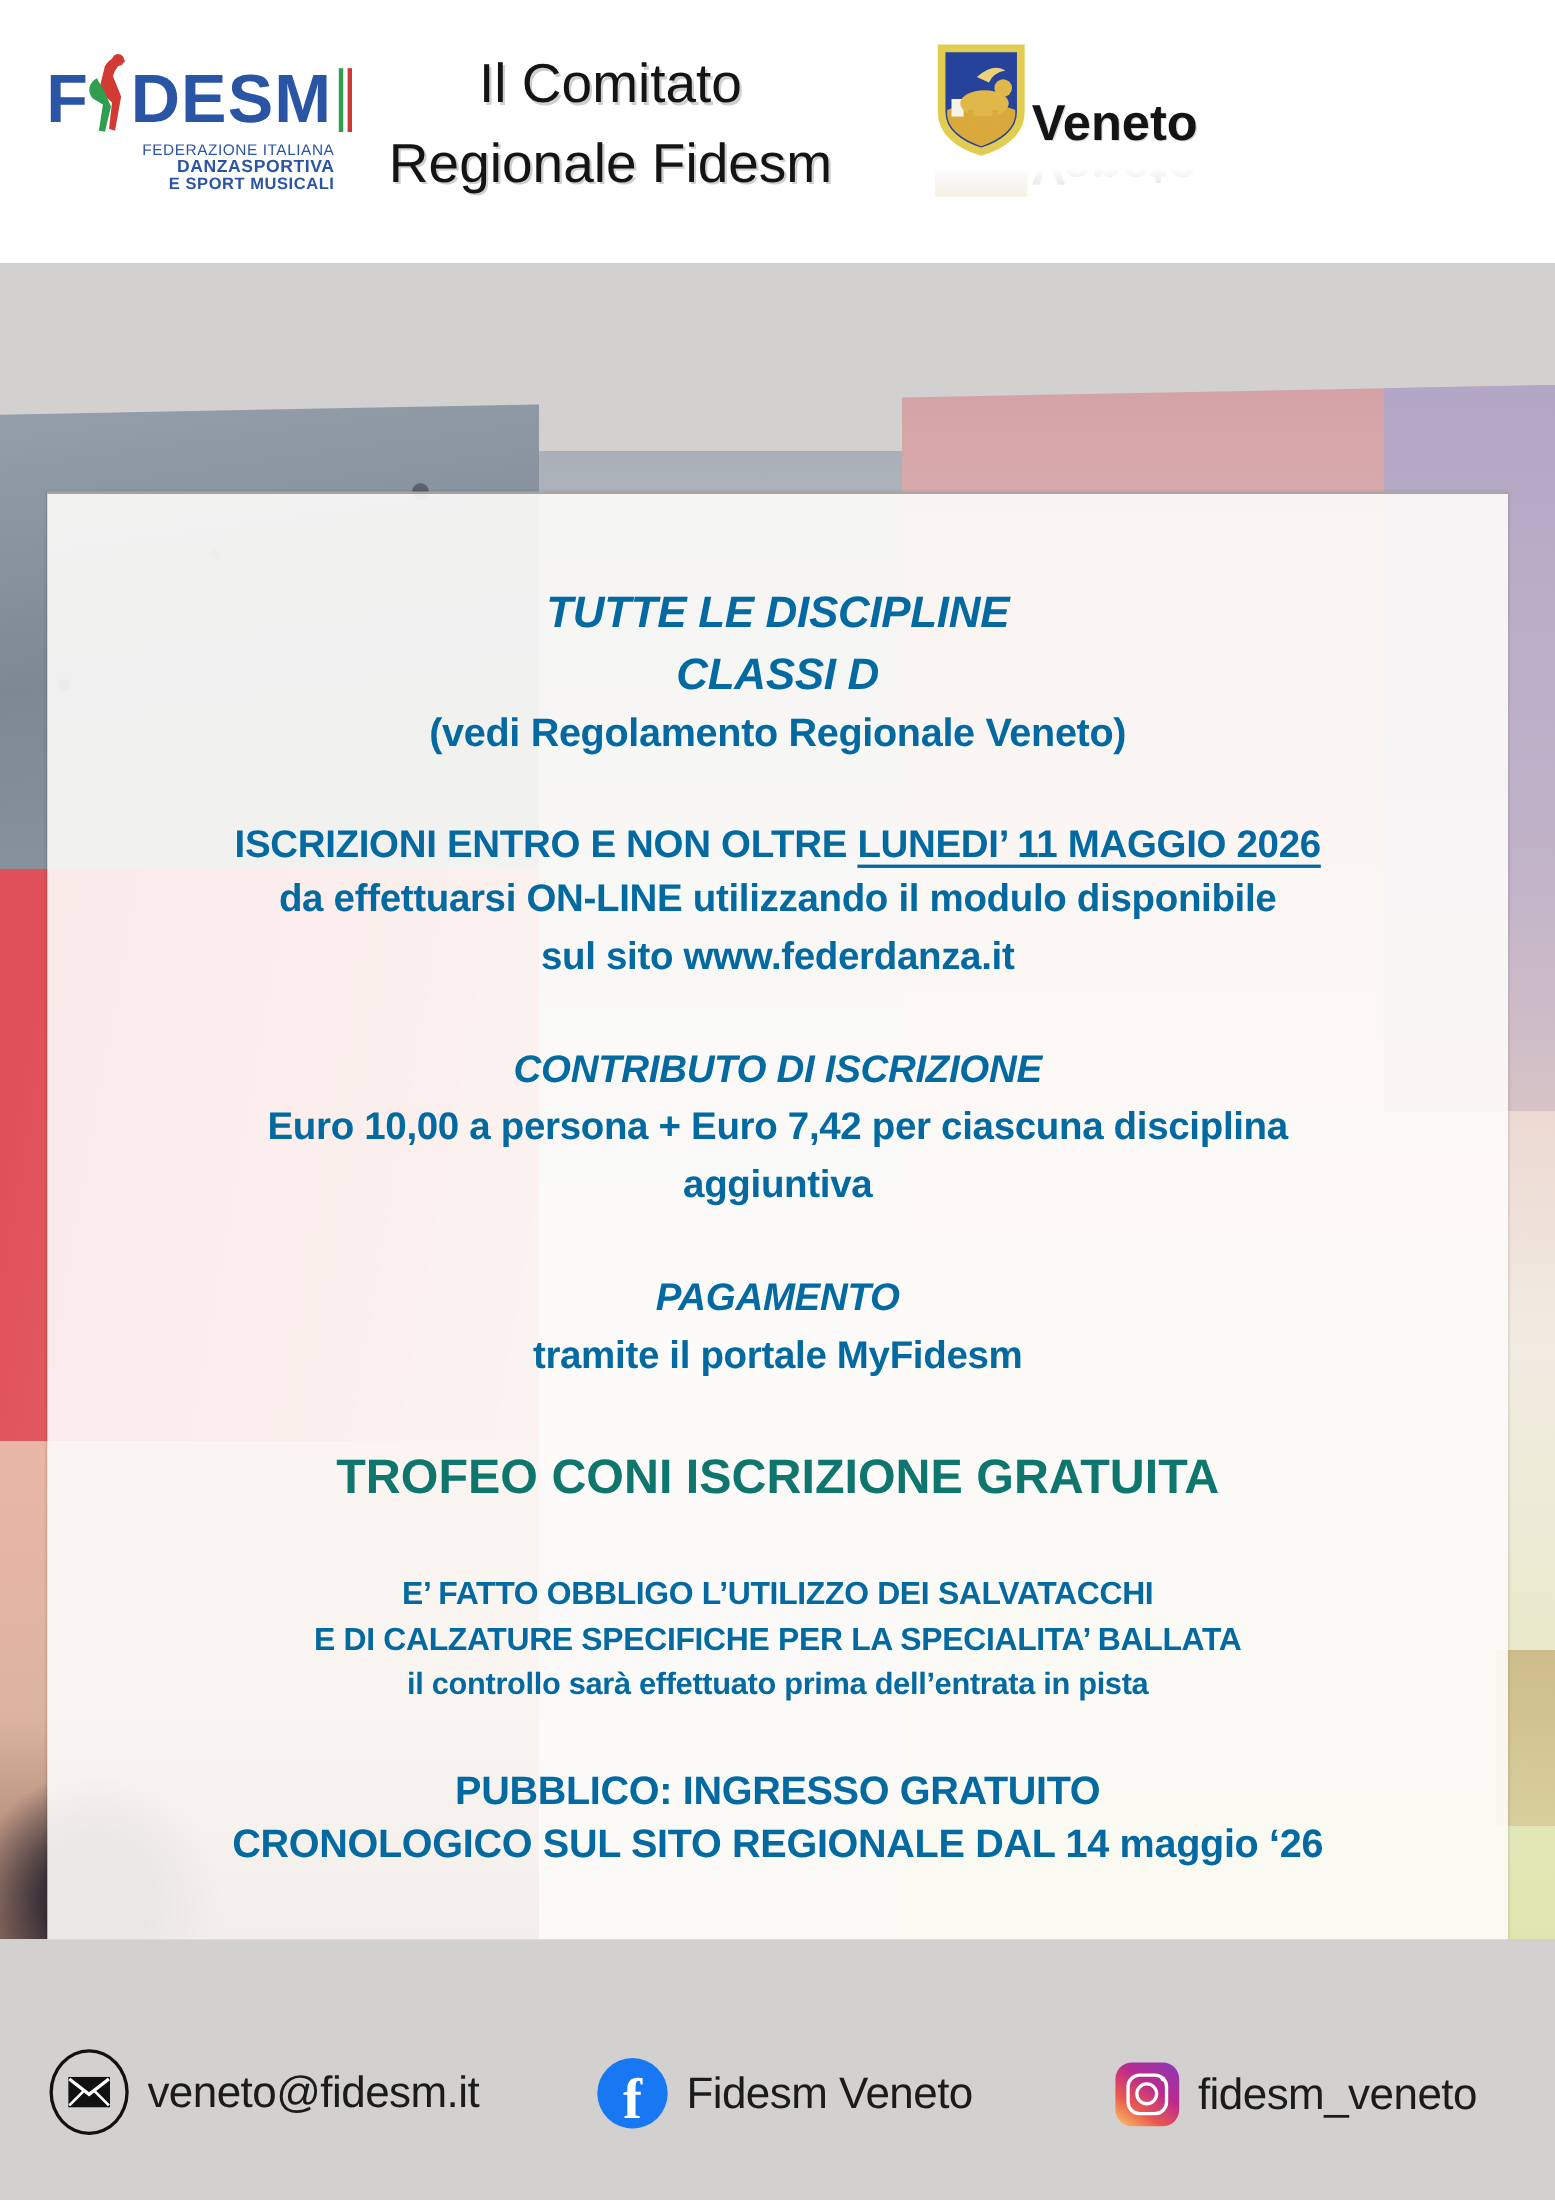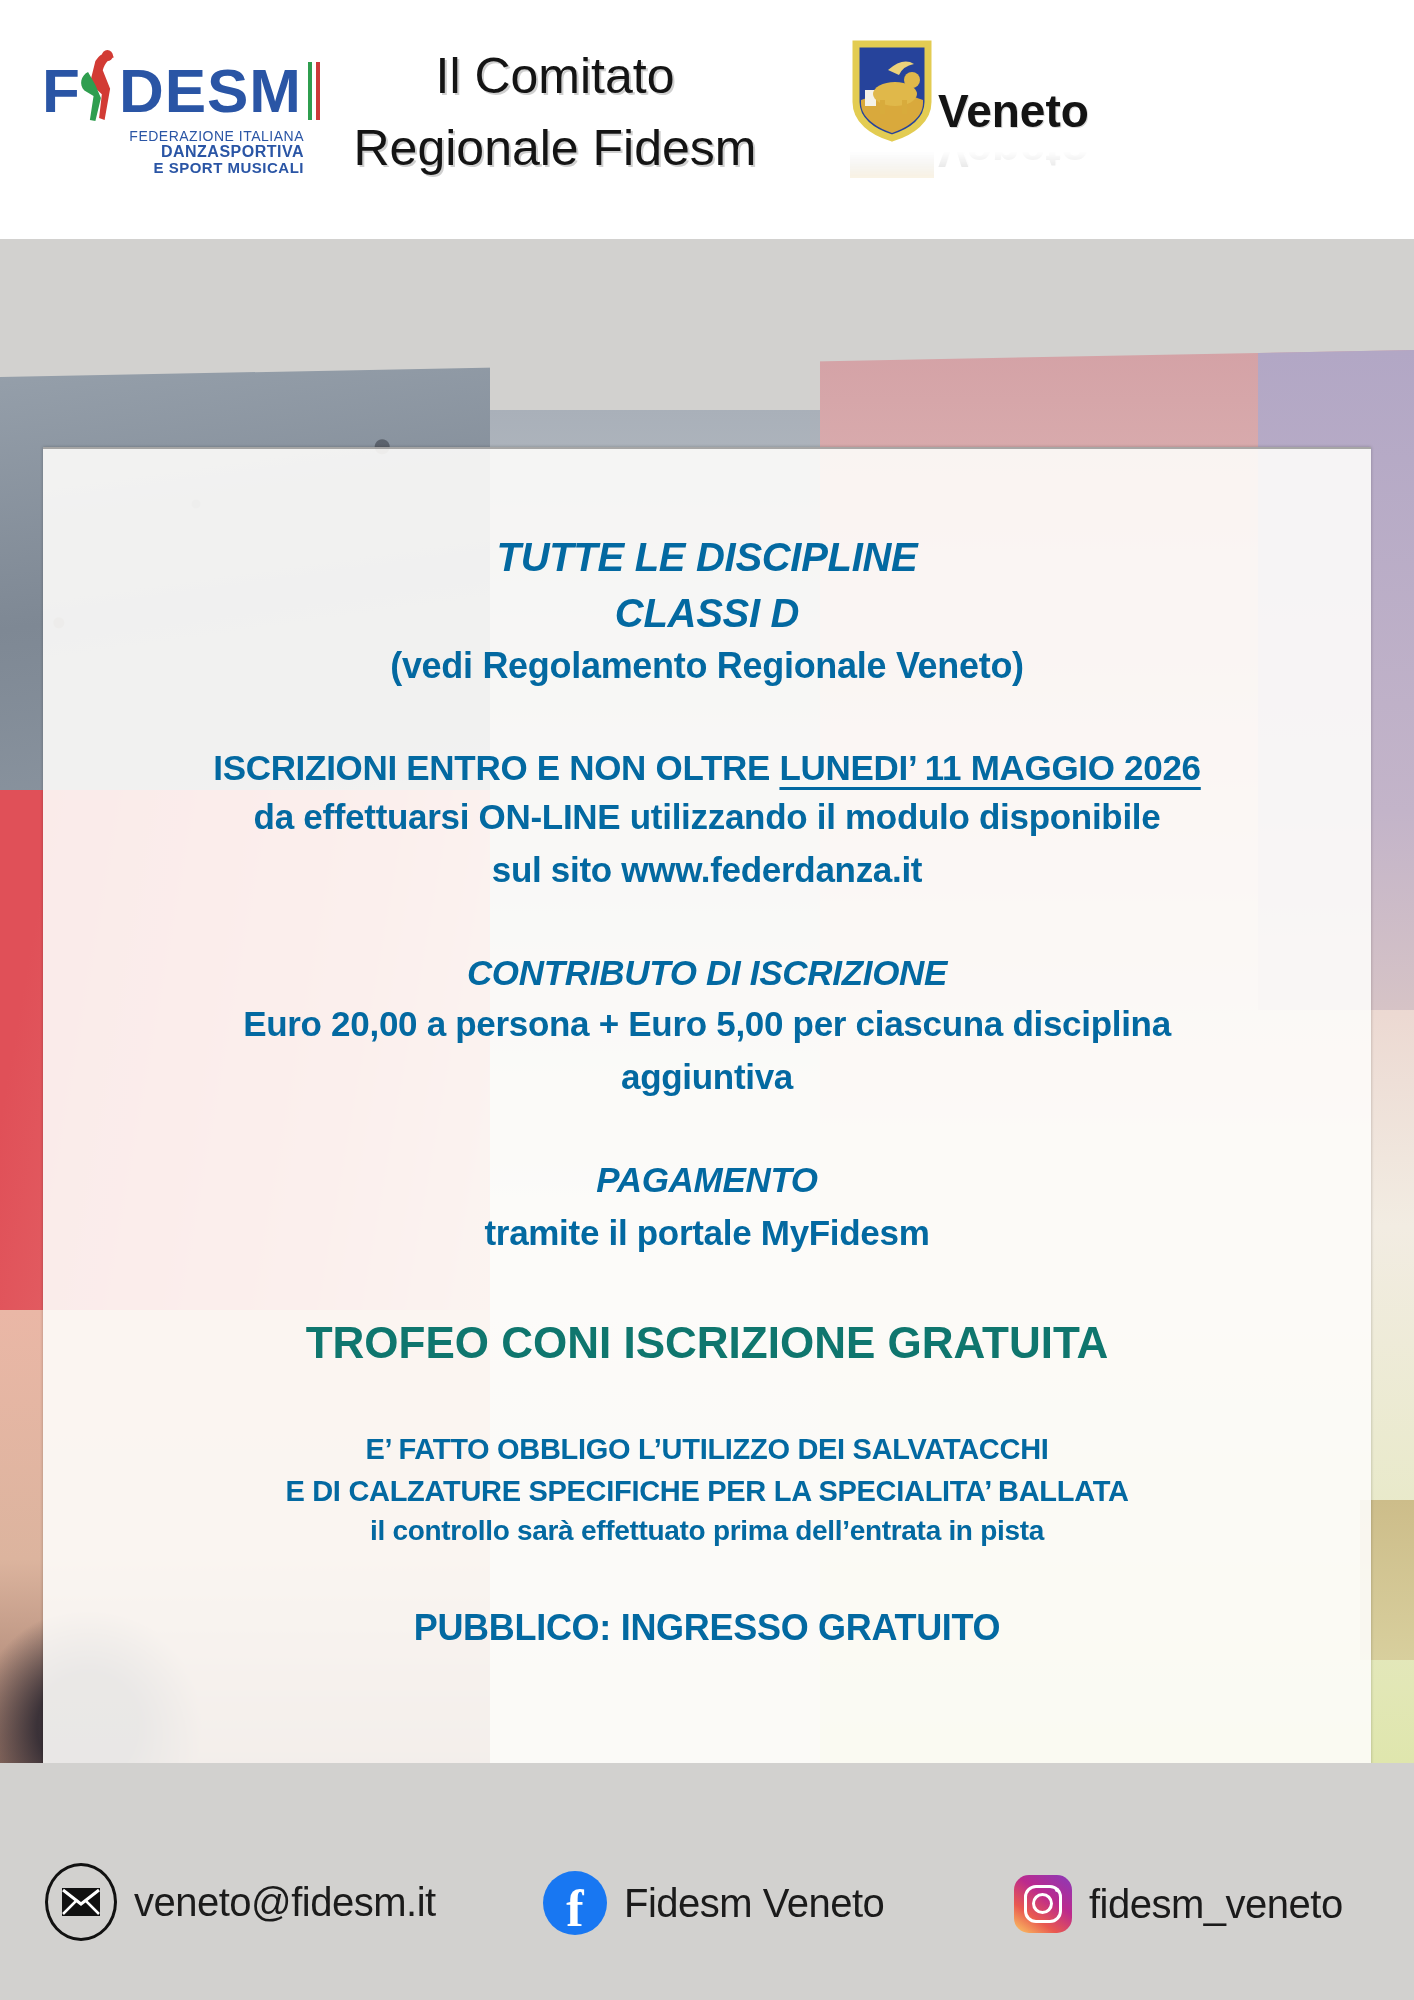--- a/index.html
+++ b/index.html
@@ -180,33 +180,34 @@
   <div class="card">
     <div class="line l-h1 red">TUTTE LE DISCIPLINE</div>
     <div class="line l-h2 red">CLASSI D</div>
     <div class="line l-sub">(vedi Regolamento Regionale Veneto)</div>
 
     <div class="line l-deadline"><span>ISCRIZIONI ENTRO E NON OLTRE </span><span class="u">LUNEDI’ 11 MAGGIO 2026</span></div>
     <div class="line l-online1">da effettuarsi ON-LINE utilizzando il modulo disponibile</div>
     <div class="line l-online2">sul sito www.federdanza.it</div>
 
     <div class="line l-feetitle it">CONTRIBUTO DI ISCRIZIONE</div>
-    <div class="line l-fee1">Euro 20,00 a persona + Euro 5,00 per ciascuna disciplina</div>
+    <div class="line l-fee1">Euro 10,00 a persona + Euro 7,42 per ciascuna disciplina</div>
     <div class="line l-fee2">aggiuntiva</div>
 
     <div class="line l-paytitle it">PAGAMENTO</div>
     <div class="line l-payline">tramite il portale MyFidesm</div>
 
     <div class="line l-trophy navy">TROFEO CONI ISCRIZIONE GRATUITA</div>
 
     <div class="line l-rules1">E’ FATTO OBBLIGO L’UTILIZZO DEI SALVATACCHI</div>
     <div class="line l-rules2">E DI CALZATURE SPECIFICHE PER LA SPECIALITA’ BALLATA</div>
     <div class="line l-rules3">il controllo sarà effettuato prima dell’entrata in pista</div>
 
     <div class="line l-public1">PUBBLICO: INGRESSO GRATUITO</div>
+    <div class="line l-public2">CRONOLOGICO SUL SITO REGIONALE DAL 14 maggio ‘26</div>
   </div>
 
   <div class="footer">
     <div class="contact c-email">
       <span class="mail-icon">
         <svg width="38" height="28" viewBox="0 0 38 28">
           <rect width="38" height="28" fill="#111"></rect>
           <path d="M1 2 L19 16 L37 2" stroke="#fff" stroke-width="3" fill="none"></path>
           <path d="M1 26 L14 13 M37 26 L24 13" stroke="#fff" stroke-width="2.5" fill="none"></path>
         </svg>

